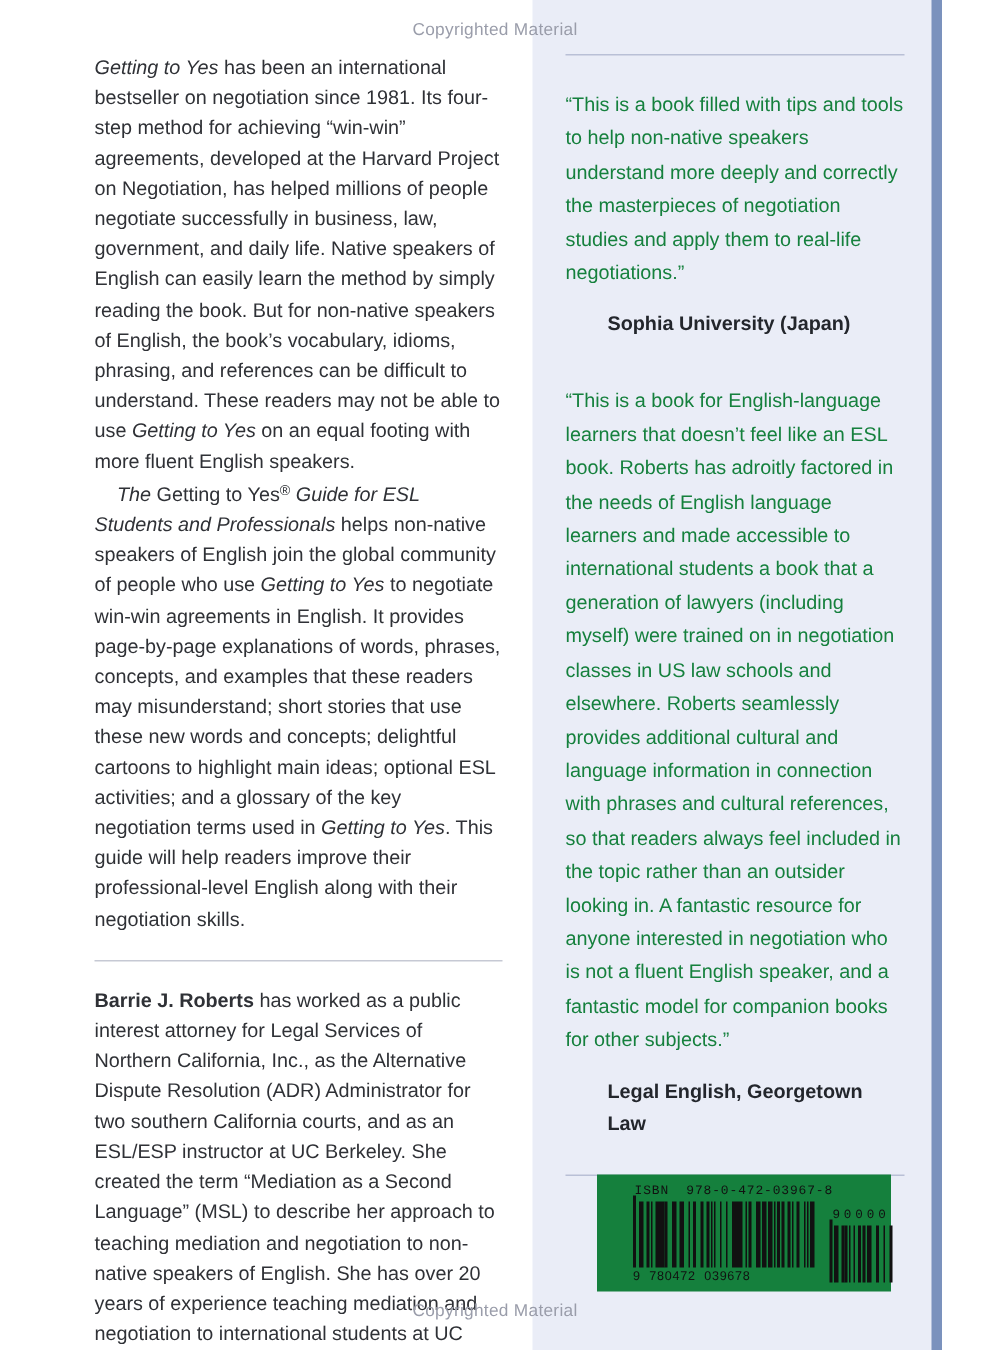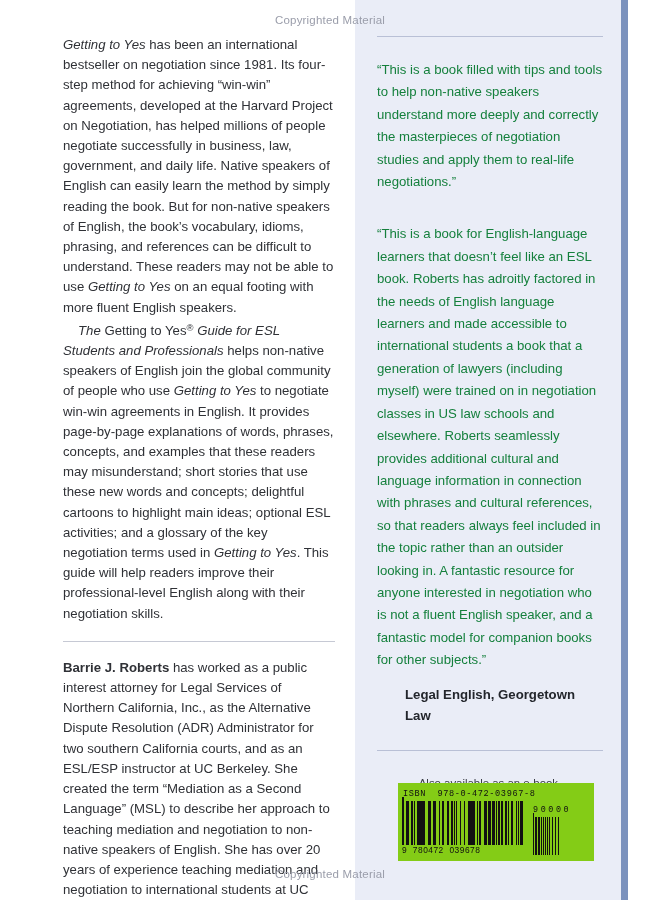--- a/index.html
+++ b/index.html
@@ -136,38 +136,38 @@
     color: #23262c;
     margin: 0 0 5px 0;
   }
 
   
   #barcode-block {
     position: absolute;
     left: 398px;
     top: 783px;
     width: 196px;
-    background: #84cc16;
-    padding: 6px 8px 6px 4px;
+    background: #15803d;
+    padding: 6px 8px 6px 24px;
     box-sizing: border-box;
   }
   #isbn-text {
     font-family: "Liberation Mono", monospace;
     font-size: 8.6px;
     color: #111;
     letter-spacing: 0.6px;
     margin: 0 0 2px 1px;
   }
   #barcode-row {
     display: flex;
     align-items: flex-end;
     gap: 9px;
   }
   .barcode-main { width: 122px; }
-  .barcode-addon { width: 26px; }
+  .barcode-addon { width: 42px; }
   .bars {
     display: flex;
     align-items: flex-end;
     height: 44px;
     gap: 0;
   }
   .bars i {
     display: block;
     background: #111;
     height: 100%;
@@ -217,21 +217,21 @@
     <p><strong>Barrie J. Roberts</strong><span> has worked as a public interest attorney for Legal Services of Northern California, Inc., as the Alternative Dispute Resolution (ADR) Administrator for two southern California courts, and as an ESL/ESP instructor at UC Berkeley. She created the term “Mediation as a Second Language” (MSL) to describe her approach to teaching mediation and negotiation to non-native speakers of English. She has over 20 years of experience teaching mediation and negotiation to international students at UC Berkeley, and has taught negotiation to international lawyers and LL.M. students at the Chapman University Fowler School of Law. With Maria Ceballos-Wallis, she is a co-founder of InterpretADR, which provides online and in-person ADR trainings for court interpreters.</span></p>
 
   </div>
 
   <div id="blurbs-column">
 
     <div class="panel-rule"></div>
 
     <div id="blurb-1">
       <p class="blurb-text">“This is a book filled with tips and tools to help non-native speakers understand more deeply and correctly the masterpieces of negotiation studies and apply them to real-life negotiations.”</p>
-      <p class="blurb-attribution"></p>
+      <p class="blurb-attribution"><span class="attr-line2">Sophia University (Japan)</span></p>
     </div>
 
     <div id="blurb-2">
       <p class="blurb-text">“This is a book for English-language learners that doesn’t feel like an ESL book. Roberts has adroitly factored in the needs of English language learners and made accessible to international students a book that a generation of lawyers (including myself) were trained on in negotiation classes in US law schools and elsewhere. Roberts seamlessly provides additional cultural and language information in connection with phrases and cultural references, so that readers always feel included in the topic rather than an outsider looking in. A fantastic resource for anyone interested in negotiation who is not a fluent English speaker, and a fantastic model for companion books for other subjects.”</p>
       <p class="blurb-attribution"><span class="attr-line2">Legal English, Georgetown Law</span></p>
     </div>
 
     <div class="panel-rule" style="margin-top:24px;"></div>
 
     <div id="publisher-block">

